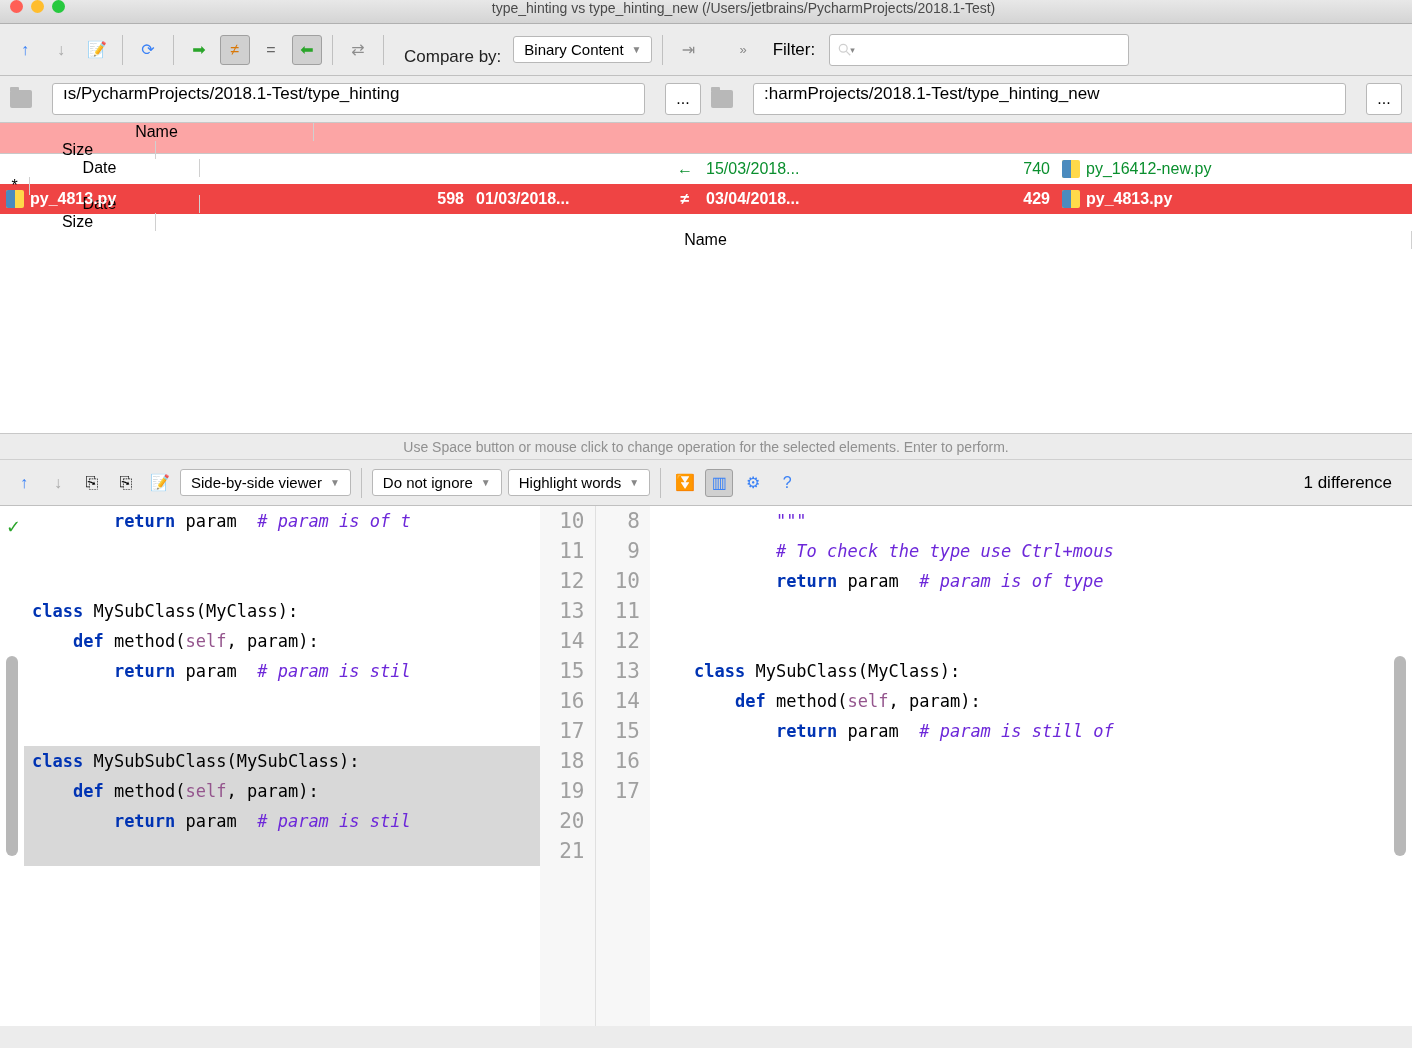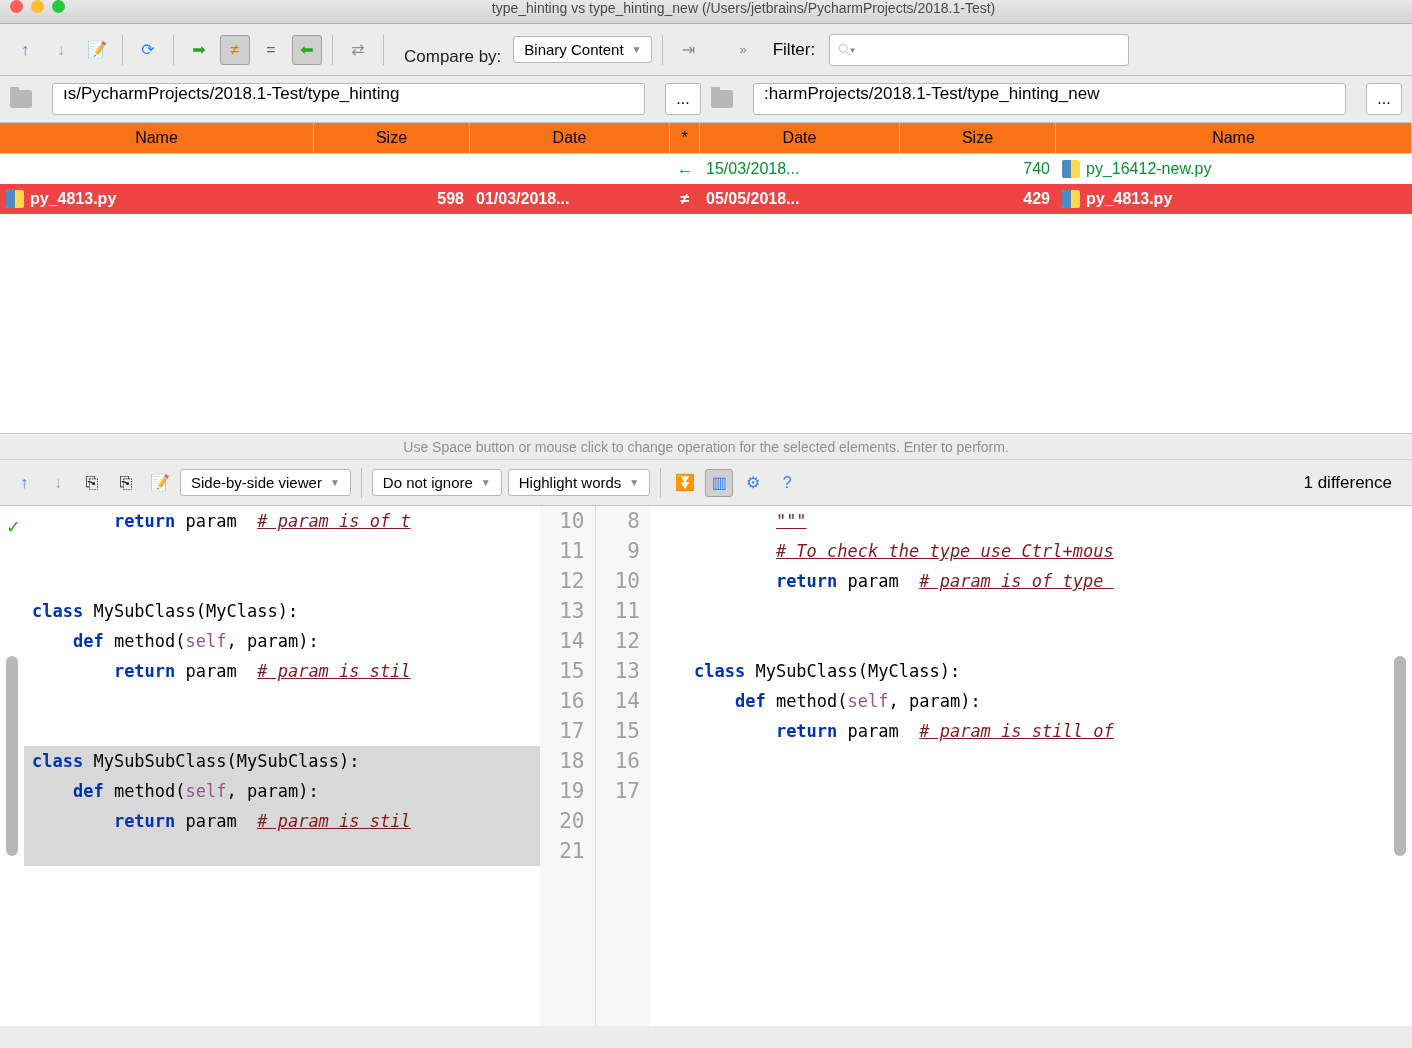--- a/index.html
+++ b/index.html
@@ -18,21 +18,21 @@
 .select .caret { font-size:10px; color:#888; }
 .filter-label { font-size:17px; margin-left:20px; }
 .filter-box { flex:1; max-width:300px; height:32px; background:#fff; border:1px solid #b8b8b8; border-radius:3px; display:flex; align-items:center; padding:0 8px; margin-left:8px; }
 .filter-box svg { width:14px; height:14px; opacity:.4; }
 .paths { height:46px; background:#ececec; display:flex; align-items:center; padding:0 10px; gap:10px; }
 .pathcell { flex:1; display:flex; align-items:center; gap:20px; }
 .foldericon { width:22px; height:18px; background:#b8b8b8; border-radius:2px; position:relative; }
 .foldericon:before { content:""; position:absolute; top:-3px; left:0; width:9px; height:4px; background:#b8b8b8; border-radius:1px 1px 0 0; }
 .pathinput { flex:1; background:#fff; border:1px solid #b8b8b8; border-radius:3px; height:32px; padding:0 10px; font-size:17px; overflow:hidden; white-space:nowrap; }
 .dotbtn { width:36px; height:32px; background:#fff; border:1px solid #b8b8b8; border-radius:3px; display:flex; align-items:center; justify-content:center; font-size:16px; }
-.listheader { height:32px; background:#f97316; border-top:1px solid #c8c8c8; border-bottom:1px solid #c8c8c8; display:flex; font-size:16px; }
+.listheader { height:32px; background:#fca5a5; border-top:1px solid #c8c8c8; border-bottom:1px solid #c8c8c8; display:flex; font-size:16px;flex-direction:column; }
 .listheader > div { border-right:1px solid #d0d0d0; display:flex; align-items:center; justify-content:center; }
 .listbody { background:#fff; height:280px; border-bottom:1px solid #c8c8c8; }
 .listrow { display:flex; height:30px; align-items:center; font-size:16px; }
 .listrow > div { display:flex; align-items:center; padding:0 6px; overflow:hidden; }
 .listrow.green { color:#0a8f2e; }
 .listrow.sel { background:#ef4444; color:#fff;font-weight:bold; }
 .pyicon { width:18px; height:18px; margin-right:6px; display:inline-flex; align-items:center; justify-content:center; font-size:11px; background:#ffd94a; border-radius:2px; position:relative; }
 .pyicon:after { content:""; position:absolute; left:0; top:0; width:9px; height:18px; background:#4b8bbe; border-radius:2px 0 0 2px; }
 .hint { height:26px; background:#ececec; color:#909090; font-size:14px; display:flex; align-items:center; justify-content:center; border-bottom:1px solid #d0d0d0; }
 .toolbar2 { height:46px; background:#ececec; border-bottom:1px solid #c0c0c0; display:flex; align-items:center; padding:0 10px; gap:6px; }
@@ -40,21 +40,21 @@
 .diffcount { margin-left:auto; font-size:17px; padding-right:10px; }
 .diffpane { display:flex; height:520px; background:#fff; position:relative; }
 .codecol { overflow:hidden; font-family:Menlo,Consolas,monospace; font-size:17px; line-height:30px; position:relative; }
 .gutter { width:110px; background:#f7f7f7; display:flex; }
 .gutter .gcol { flex:1; text-align:right; padding-right:10px; color:#a0a0a0; font-family:Menlo,monospace; font-size:21px; line-height:30px; }
 .gutter .gcol.lft { border-right:1px solid #e0e0e0; }
 .codeline { white-space:pre; padding-left:8px; height:30px; }
 .codediff { background:#d8d8d8; }
 .kw { color:#0033b3; font-weight:bold; }
 .self { color:#94558d; }
-.cmt { color:#7f1d1d; font-style:italic;text-decoration:underline; }
+.cmt { color:#6d28d9; font-style:italic; }
 .scrollthumb { position:absolute; width:12px; background:#b8b8b8; border-radius:6px; }
 .col-name-l{width:314px;justify-content:flex-start;padding-left:10px;}
 .col-size-l{width:156px;justify-content:flex-end;}
 .col-date-l{width:200px;justify-content:flex-start;}
 .col-op{width:30px;justify-content:center;}
 .col-date-r{width:200px;justify-content:flex-start;}
 .col-size-r{width:156px;justify-content:flex-end;}
 .col-name-r{flex:1;justify-content:flex-start;padding-left:10px;}
 .hdr-name-l{width:314px;}
 .hdr-size-l{width:156px;}
@@ -140,21 +140,21 @@
       <div class="col-op" style="color:#0a8f2e">←</div>
       <div class="col-date-r">15/03/2018...</div>
       <div class="col-size-r" style="justify-content:flex-end">740</div>
       <div class="col-name-r"><span class="pyicon"></span>py_16412-new.py</div>
     </div>
     <div class="listrow sel">
       <div class="col-name-l"><span class="pyicon"></span>py_4813.py</div>
       <div class="col-size-l" style="justify-content:flex-end">598</div>
       <div class="col-date-l">01/03/2018...</div>
       <div class="col-op" style="color:#fff">≠</div>
-      <div class="col-date-r">05/05/2018...</div>
+      <div class="col-date-r">03/04/2018...</div>
       <div class="col-size-r" style="justify-content:flex-end">429</div>
       <div class="col-name-r"><span class="pyicon"></span>py_4813.py</div>
     </div>
   </div>
 
 <div class="hint">Use Space button or mouse click to change operation for the selected elements. Enter to perform.</div>
 
 <div class="toolbar2">
   <div class="tbtn" style="color:#3b82f6">↑</div>
   <div class="tbtn" style="color:#aaa">↓</div>

